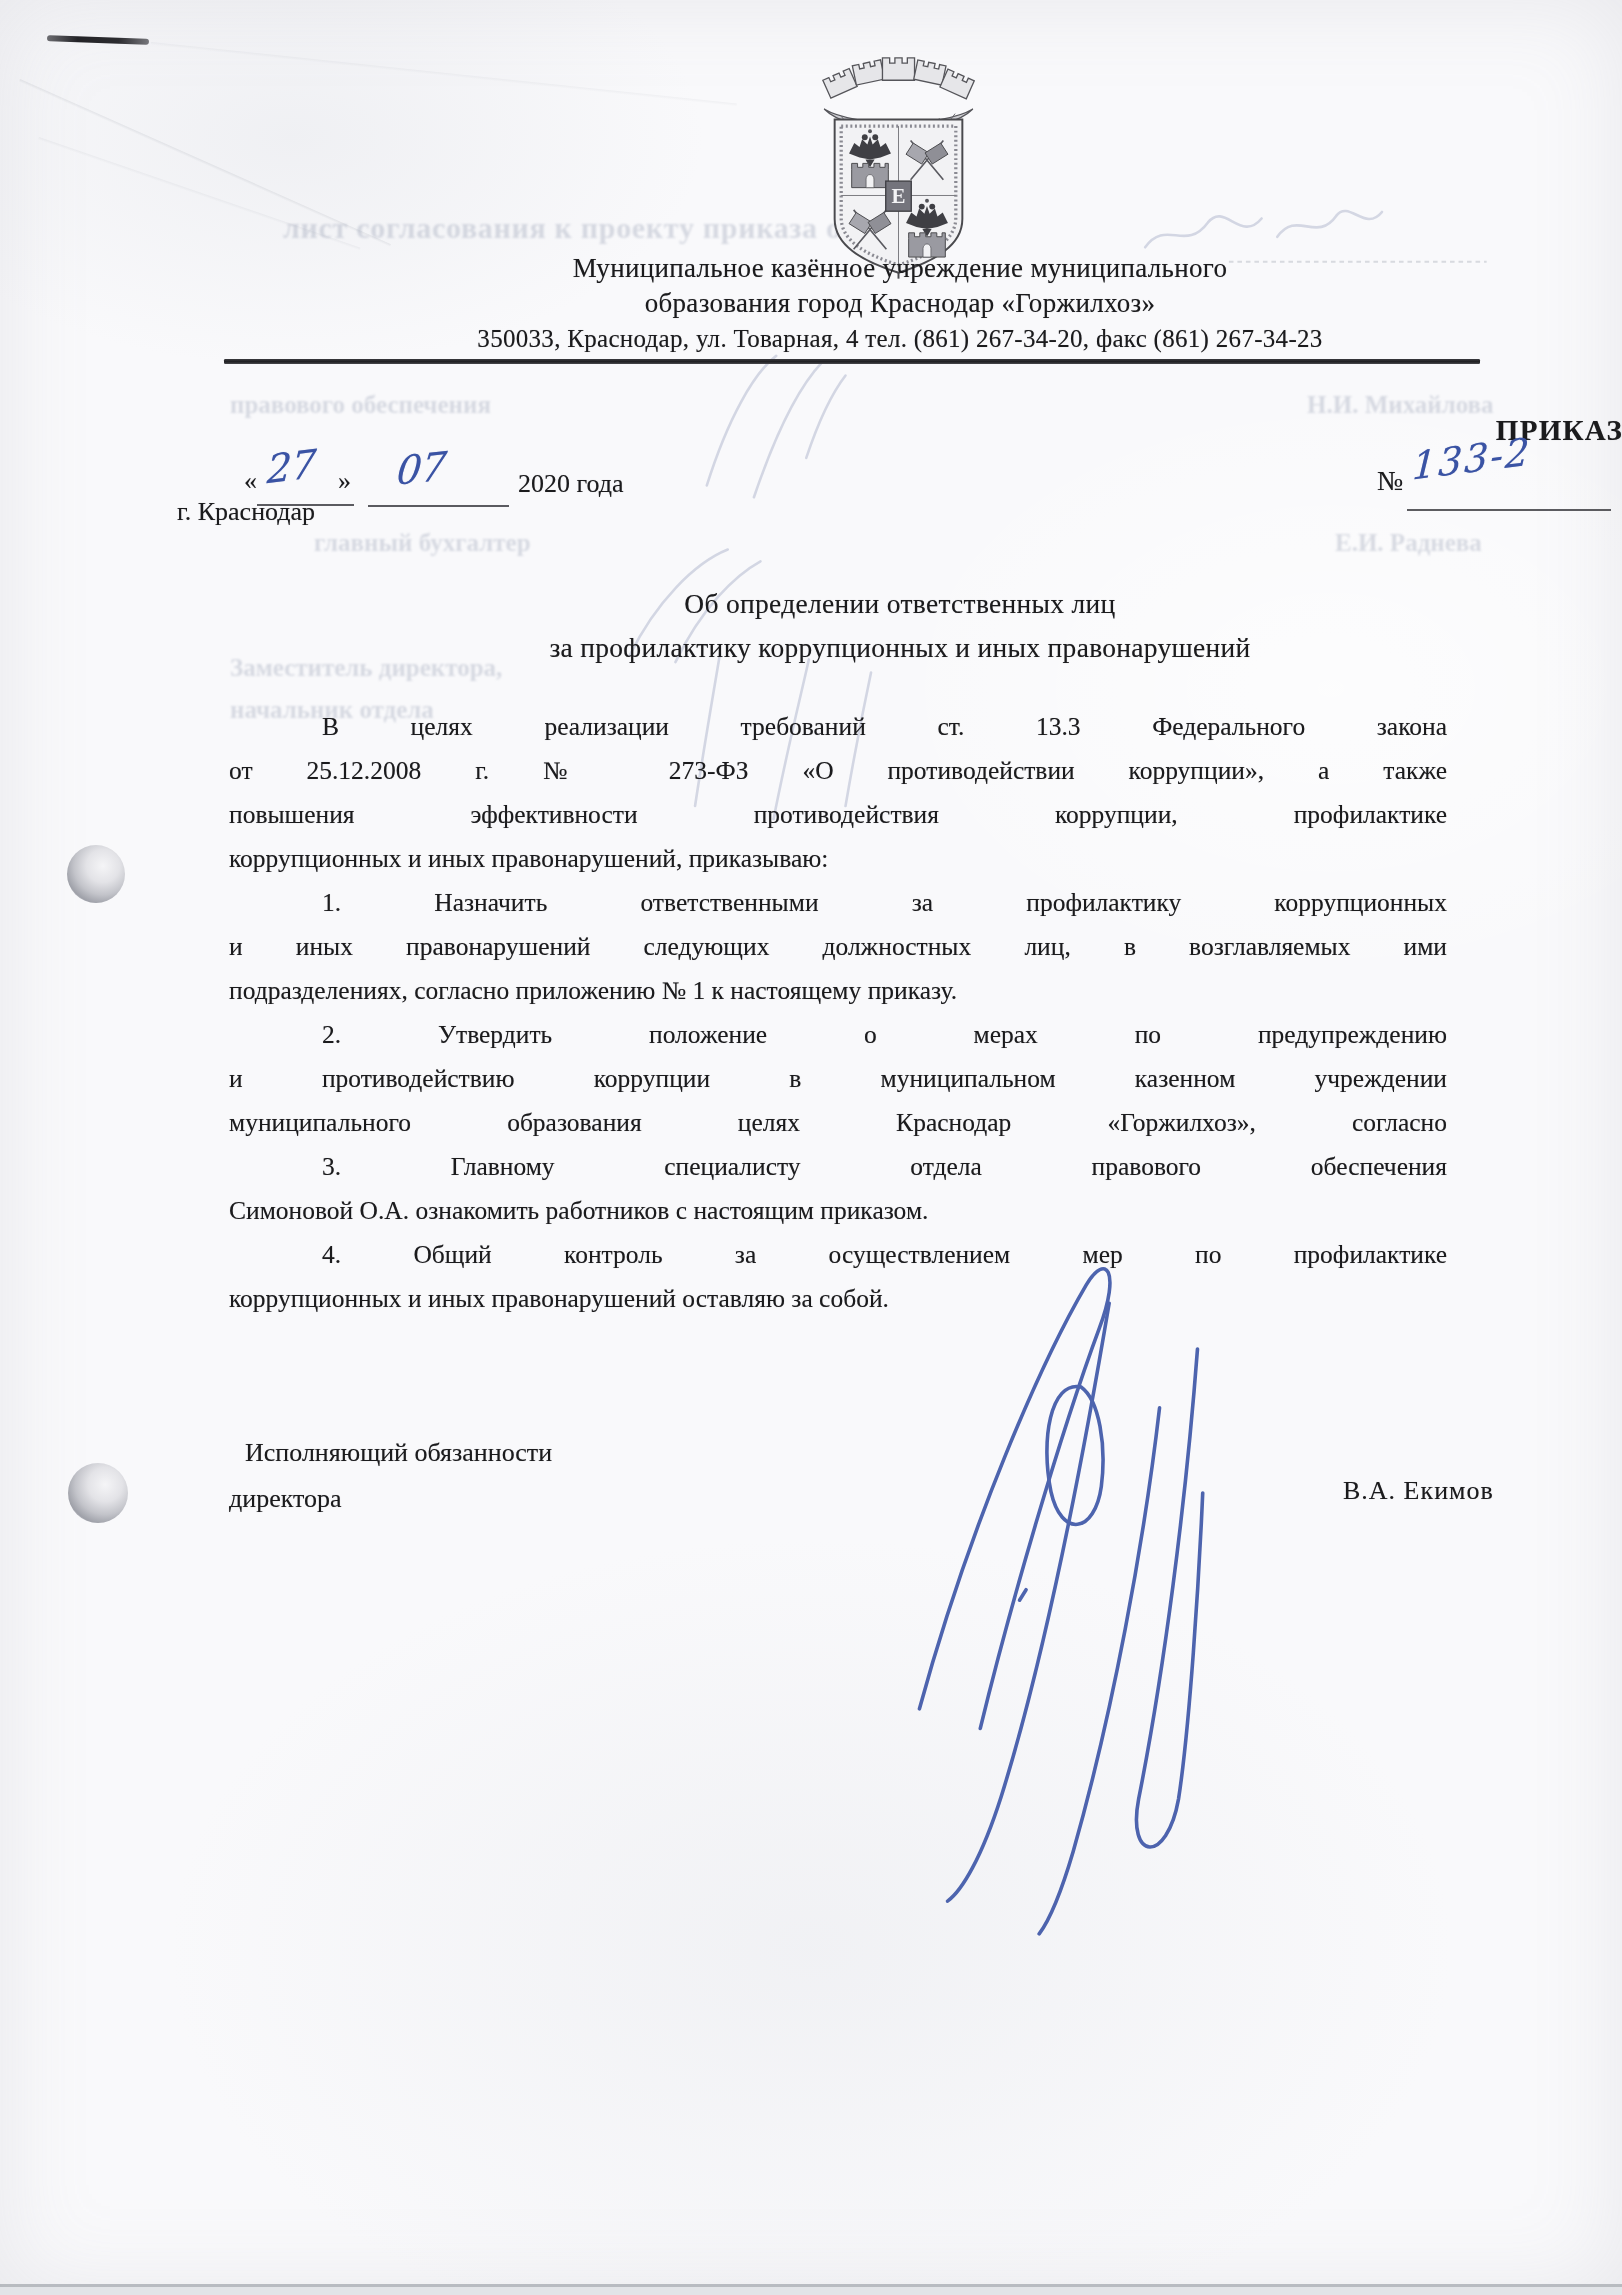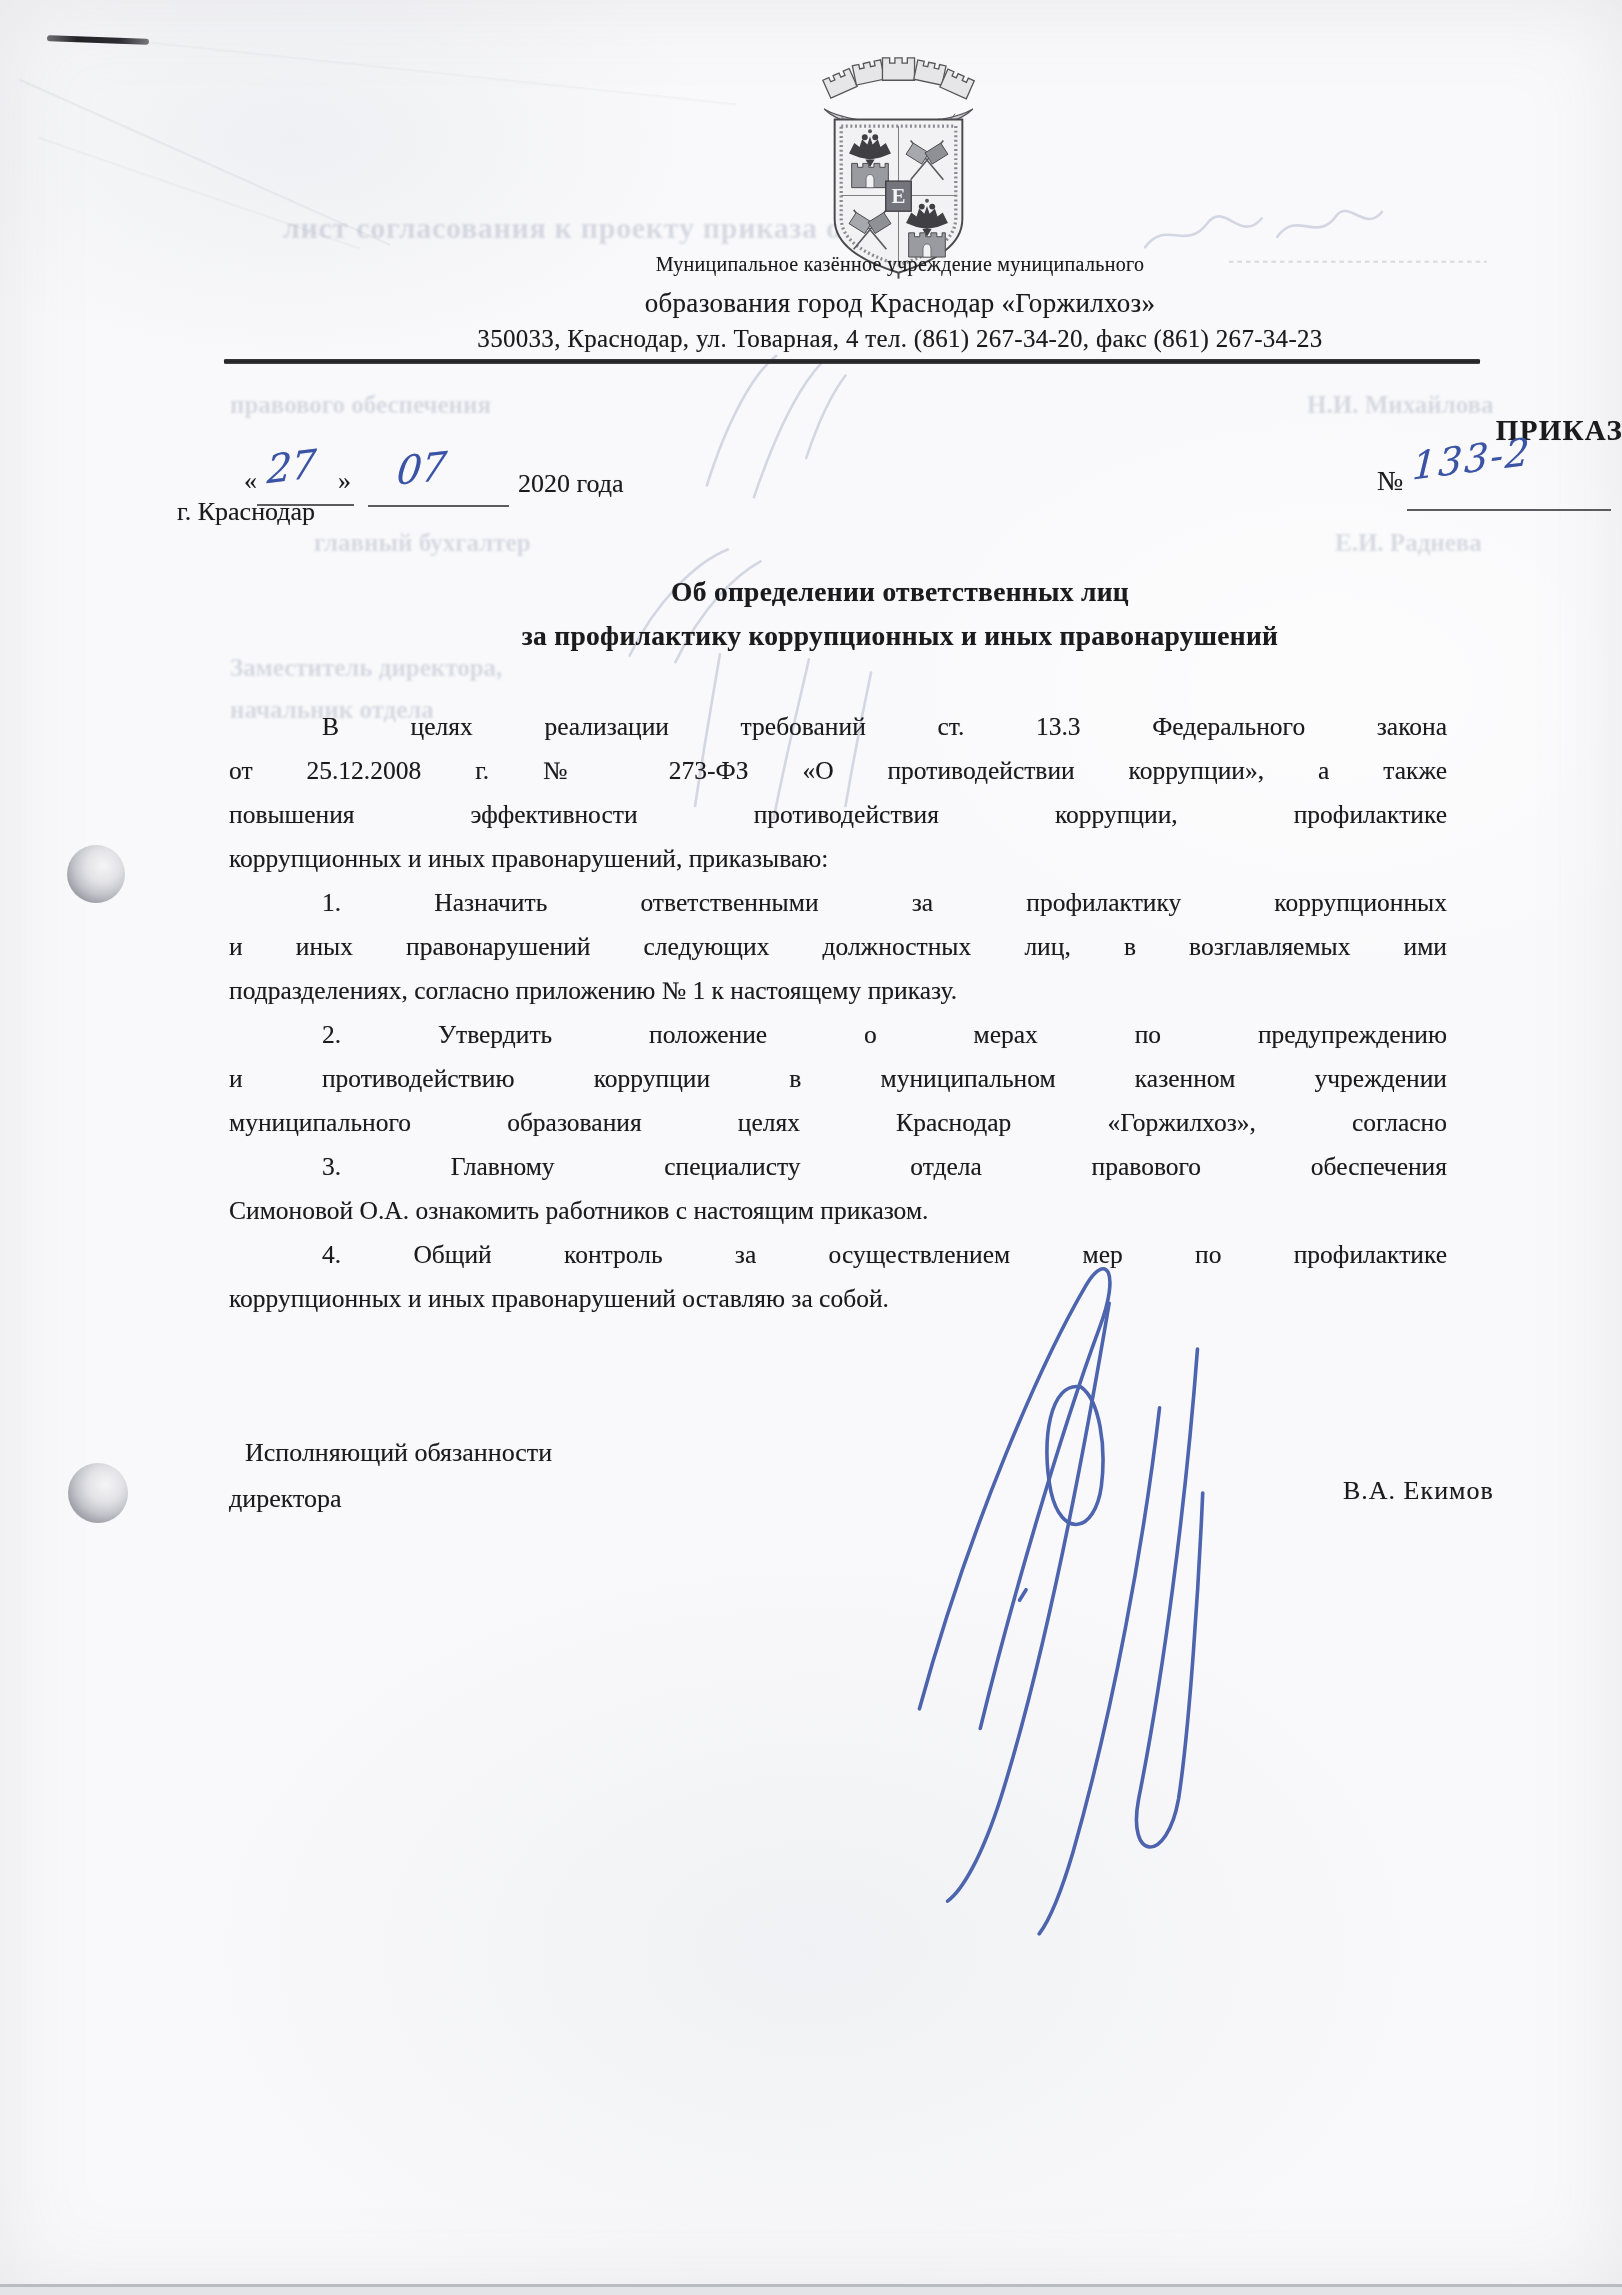--- a/index.html
+++ b/index.html
@@ -11,21 +11,21 @@
       radial-gradient(916px 589px at 50% 85%, rgba(225,227,232,.35), rgba(0,0,0,0) 70%),
       #f9f9fb;
     box-shadow: inset 0 0 92px rgba(140,145,158,.16);
     font-family:"Liberation Serif","DejaVu Serif",serif;
     color:#1b1b1d;
   }
   .abs{position:absolute;}
   .scan-text{ text-shadow:0 0 0.7px rgba(20,20,25,.4); }
   
   .letterhead-line{left:177px;width:1446px;text-align:center;letter-spacing:0.3px;}
-  .lh1{top:253px;font-size:20px;}
+  .lh1{top:253px;font-size:27px;}
   .lh2{top:288px;font-size:27px;}
   .lh3{top:325px;font-size:25px;}
   .rule{left:224px;top:359px;width:1256px;height:4.6px;background:linear-gradient(#3a3a3e,#1f1f22 55%,#4a4a4e);border-radius:1.3px;}
   
   .doc-type{left:177px;top:414px;width:1446px;text-align:right;font-size:29px;font-weight:bold;letter-spacing:1.3px;}
   .place{left:177px;top:497px;width:1446px;font-size:26px;}
   .q{font-size:26px;}
   .hand{color:#3a53a4;font-family:"DejaVu Serif",serif;font-style:italic;
         text-shadow:0 0 0.7px rgba(58,83,164,.45);}
   .hand-day{left:267px;top:444px;font-size:39px;transform:rotate(-7deg) skewX(-10deg);}
@@ -33,21 +33,21 @@
   .hand-number{left:1412px;top:437px;font-size:38px;letter-spacing:2px;transform:rotate(-7deg) skewX(-10deg);white-space:nowrap;}
   .blank{height:2px;background:#3f3f44;opacity:.85;}
   .u1{left:257px;top:504px;width:97px;}
   .u2{left:368px;top:505px;width:141px;}
   .u3{left:1407px;top:509px;width:204px;}
   .date-open{left:244px;top:466px;}
   .date-close{left:338px;top:466px;}
   .date-year{left:518px;top:469px;font-size:26px;}
   .num-label{left:1377px;top:465px;font-size:27.5px;}
   
-  .title-line{left:177px;width:1446px;text-align:center;font-size:27.5px;font-weight:bold;letter-spacing:0.3px;}
+  .title-line{left:177px;width:1446px;text-align:center;font-size:27.5px;font-weight:normal;letter-spacing:0.3px;margin-top:12px;}
   .t1{top:576px;}
   .t2{top:620px;}
   
   .body-block{left:229px;top:705px;width:1218px;}
   .ln{height:44px;line-height:44px;font-size:25.5px;white-space:nowrap0;}
   .j{text-align:justify;text-align-last:justify;}
   .l{text-align:left;}
   .ind{padding-left:93px;}
   
   .sig-pos1{left:229px;top:1438px;font-size:26px;margin-left:16px;}

